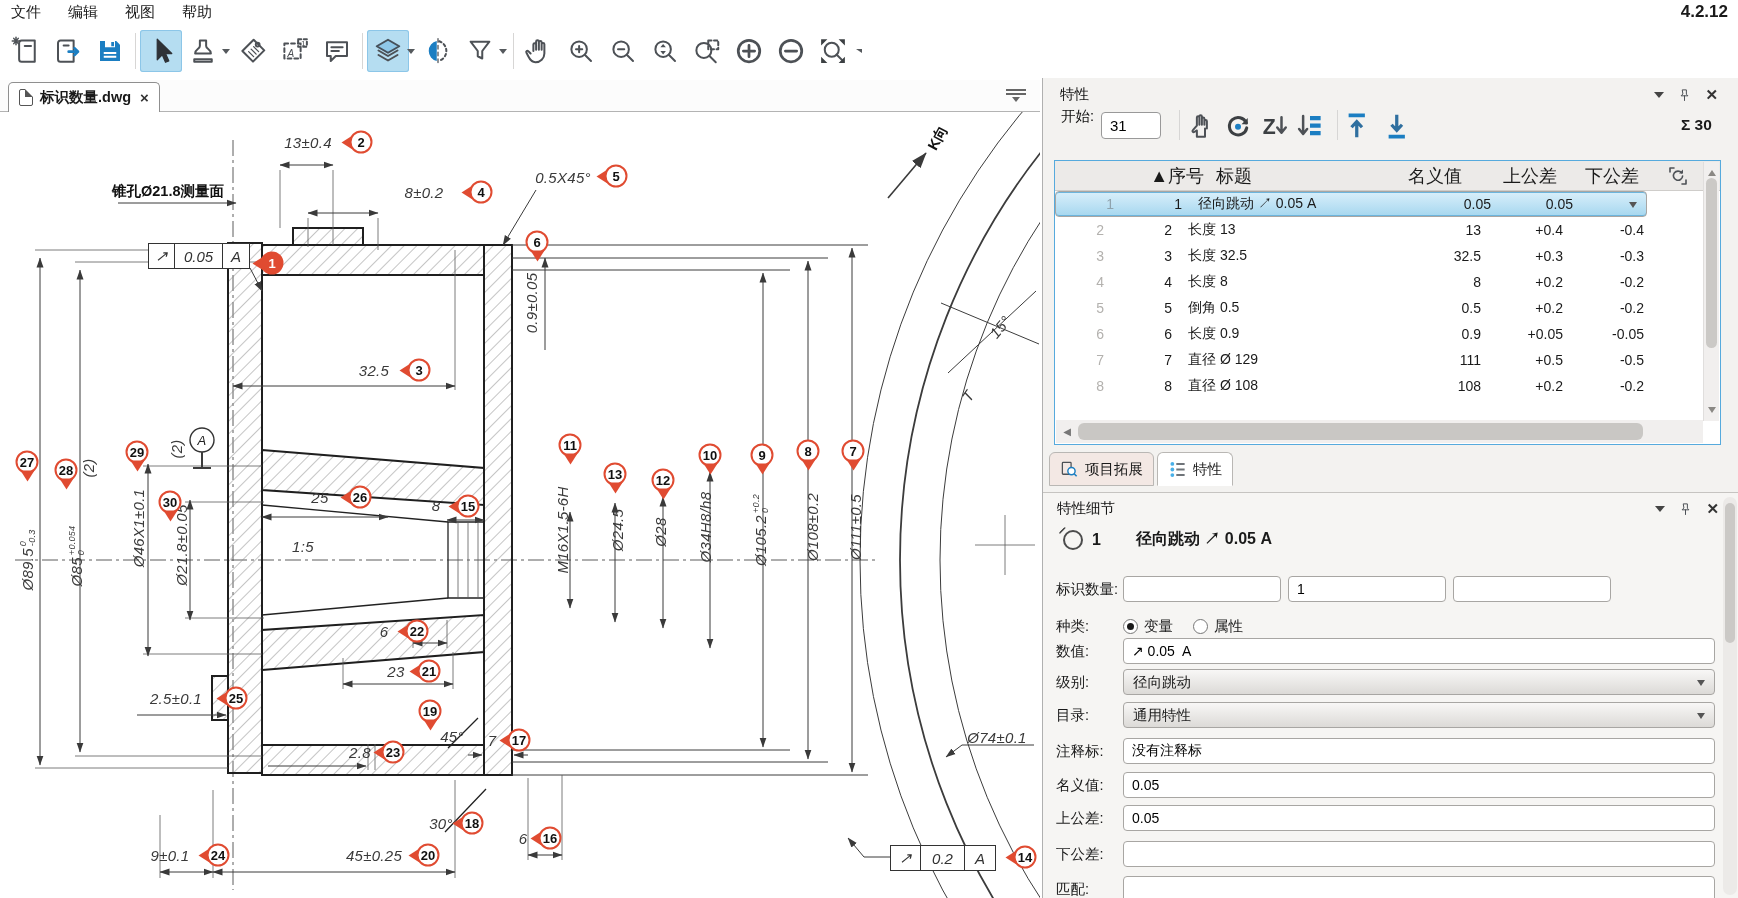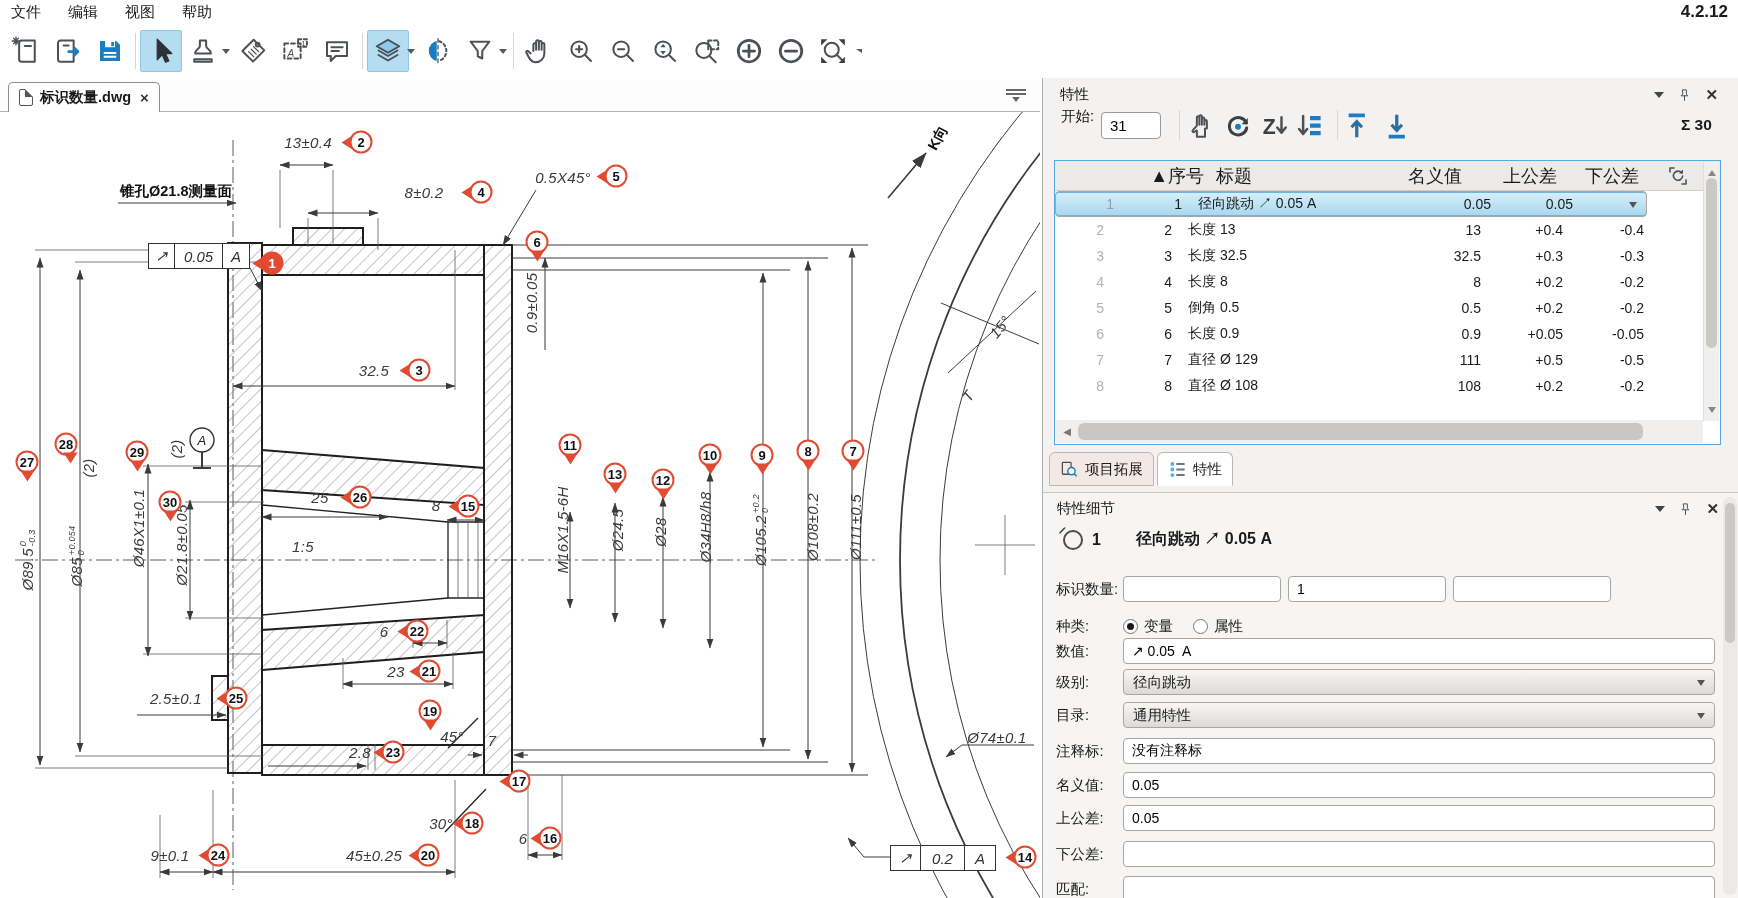--- a/index.html
+++ b/index.html
@@ -349,21 +349,21 @@
 <div id="dwg-overlay" style="position:absolute;inset:0">
       <div class="dlabel " style="left: 308px; top: 30px; font-style: italic;">
         <span>13±0.4</span>
       </div>
       <div class="dlabel " style="left: 424px; top: 80px;">
         <span>8±0.2</span>
       </div>
       <div class="dlabel " style="left: 563px; top: 65px;">
         <span>0.5X45°</span>
       </div>
-      <div class="dlabel note" style="left: 176px; top: 79px; align-items: flex-end;">
+      <div class="dlabel note" style="left: 168px; top: 79px; align-items: flex-end;">
         <span>锥孔Ø21.8测量面</span>
       </div>
       <div class="dlabel " style="left: 531px; top: 191px; transform: translate(-50%, -50%) rotate(-90deg);">
         <span>0.9±0.05</span>
       </div>
       <div class="dlabel " style="left: 374px; top: 258px;">
         <span>32.5</span>
       </div>
       <div class="dlabel " style="left: 320px; top: 385px;">
         <span>25</span>
@@ -527,21 +527,21 @@
         <span class="c">14</span>
       </div>
       <div class="bl left" style="left: 464px; top: 394px;">
         <span class="tri"></span>
         <span class="c">15</span>
       </div>
       <div class="bl left" style="left: 546px; top: 726px;">
         <span class="tri"></span>
         <span class="c">16</span>
       </div>
-      <div class="bl left" style="left: 515px; top: 628px; margin-top: 41px;">
+      <div class="bl left" style="left: 515px; top: 628px;">
         <span class="tri"></span>
         <span class="c">17</span>
       </div>
       <div class="bl left" style="left: 468px; top: 711px;">
         <span class="tri"></span>
         <span class="c">18</span>
       </div>
       <div class="bl pin" style="left: 430px; top: 603px;">
         <span class="c">19</span>
         <span class="tri"></span>
@@ -571,21 +571,21 @@
         <span class="c">25</span>
       </div>
       <div class="bl left" style="left: 356px; top: 385px;">
         <span class="tri"></span>
         <span class="c">26</span>
       </div>
       <div class="bl pin" style="left: 27px; top: 354px;">
         <span class="c">27</span>
         <span class="tri"></span>
       </div>
-      <div class="bl pin" style="left: 66px; top: 336px; align-items: flex-end;">
+      <div class="bl pin" style="left: 66px; top: 362px;">
         <span class="c">28</span>
         <span class="tri"></span>
       </div>
       <div class="bl pin" style="left: 137px; top: 344px;">
         <span class="c">29</span>
         <span class="tri"></span>
       </div>
       <div class="bl pin" style="left: 170px; top: 394px;">
         <span class="c">30</span>
         <span class="tri"></span>

